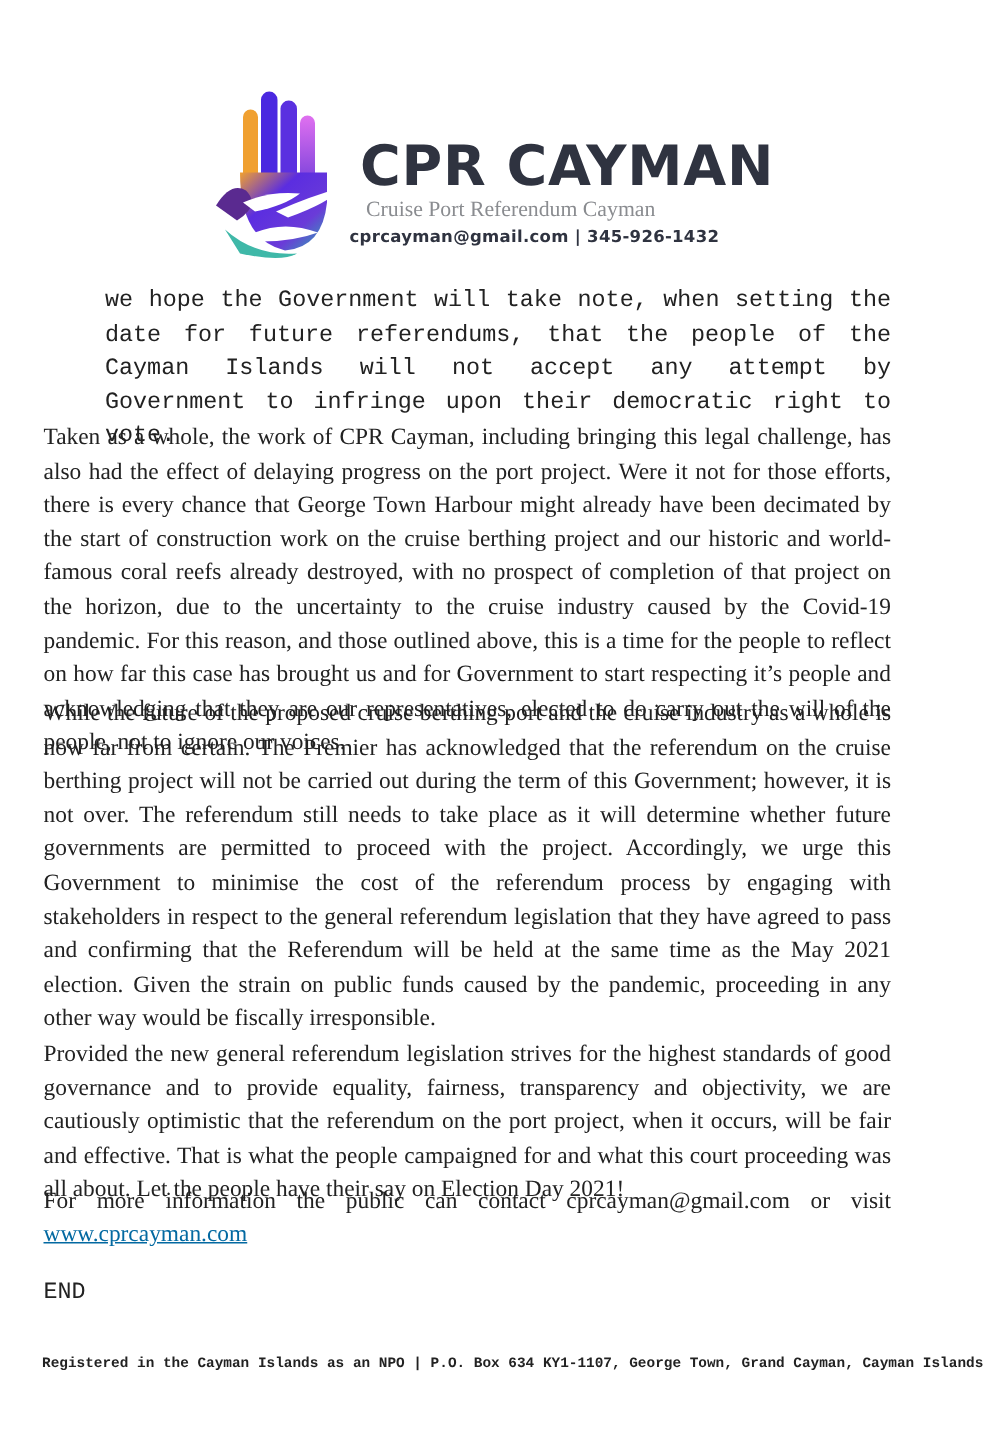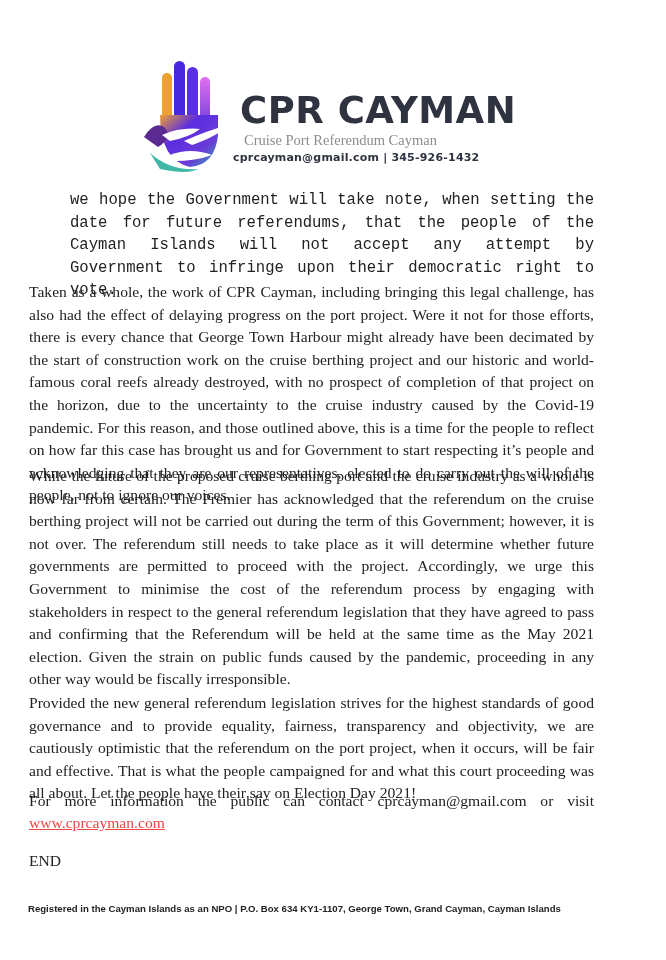--- a/index.html
+++ b/index.html
@@ -9,23 +9,23 @@
   .brand-sub { position:absolute; left:244px; top:131px; font-family:Liberation Serif, serif; font-size:14.5px; color:#8a8c90; white-space:nowrap; line-height:18px; }
   .brand-contact { position:absolute; left:233px; top:150px; font-family:"DejaVu Sans", sans-serif; font-size:11px; font-weight:bold; color:#2f3340; white-space:nowrap; line-height:16px; letter-spacing:0.2px; }
   .doc { font-family:"Liberation Serif", serif; font-size:15.6px; line-height:22.6px; color:#222; text-align:justify; }
   .block { position:absolute; }
   .p0 { left:70px; top:189px; width:524px;font-family:Liberation Mono, monospace; }
   .p1 { left:29px; top:269px; width:565px;margin-top:12px; }
   .p2 { left:29px; top:465px; width:565px; }
   .p3 { left:29px; top:692px; width:565px; }
   .p4 { left:29px; top:790px; width:565px; text-align:justify; text-align-last:justify; }
   .p4b { left:29px; top:812px; }
-  .p5 { left:29px; top:850px; }
-  a.link { color:#ef4444; text-decoration:underline; }
-  .footer { position:absolute; left:28px; top:903px; font-family:Liberation Sans, sans-serif; font-size:9.6px; font-weight:bold; color:#222; white-space:nowrap; }
+  .p5 { left:29px; top:850px;font-family:Liberation Mono, monospace; }
+  a.link { color:#0369a1; text-decoration:underline; }
+  .footer { position:absolute; left:28px; top:903px; font-family:Liberation Mono, monospace; font-size:9.6px; font-weight:bold; color:#222; white-space:nowrap; }
 </style>
 </head>
 <body>
 
 <div>
   <svg class="logo" viewBox="0 0 110 125">
     <defs>
       <linearGradient id="hg" x1="0" y1="0" x2="1" y2="1">
         <stop offset="0" stop-color="#f0a030"></stop>
         <stop offset="0.35" stop-color="#5b2de0"></stop>

